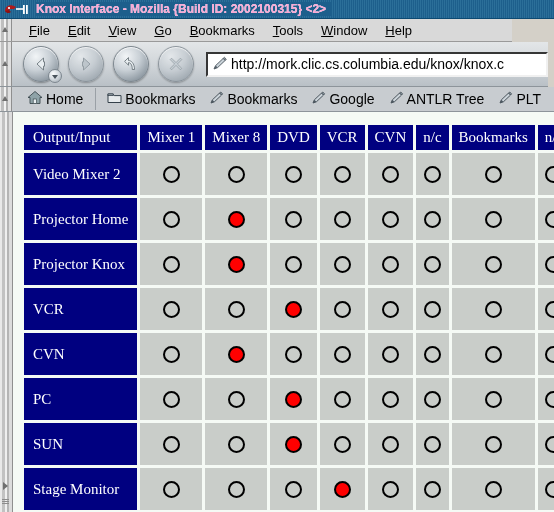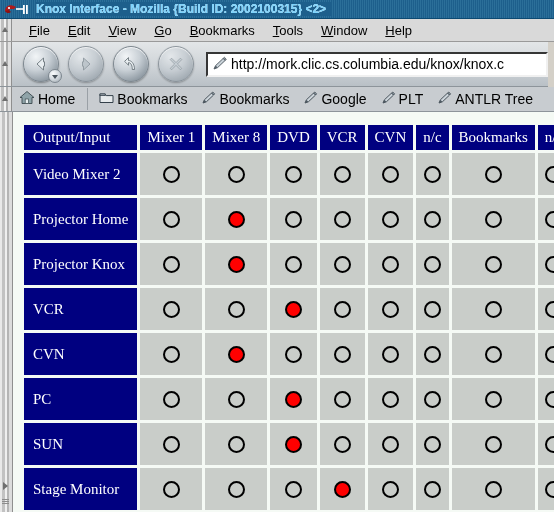--- a/index.html
+++ b/index.html
@@ -38,36 +38,36 @@
     border-bottom: 1px solid #0d4a72;
   }
   .tb-icon {
     width: 30px;
     height: 15px;
     flex: 0 0 auto;
     margin-right: 3px;
     position: relative;
   }
   .tb-title {
-    color: #7dd3fc;
+    color: #f9a8d4;
     font-size: 12px;
     font-weight: bold;
     font-family: "Liberation Sans", sans-serif;
     white-space: nowrap;
     letter-spacing: 0px;
     text-shadow: 0 0 0 #fff;
     padding-right: 6px;
     background: #1d5f8c;
   }
 
   
   .menubar {
     position: absolute;
     left: 0; top: 19px;
-    width: 554px;
+    width: 512px;
     height: 23px;
     background: #d9d9d9;
     border-bottom: 1px solid #9a9a9a;
     display: flex;
     align-items: center;
     box-sizing: border-box;
   }
   .grip {
     width: 11px;
     height: 100%;
@@ -193,21 +193,21 @@
     height: 25px;
     background: #c8ccd0;
     border-bottom: 1px solid #8d949a;
     display: flex;
     align-items: center;
     box-sizing: border-box;
   }
   .bm-items {
     display: flex;
     align-items: center;
-    padding-left: 0;
+    padding-left: 8px;
     gap: 0;
     white-space: nowrap;
     overflow: hidden;
   }
   .bm-item {
     display: flex;
     align-items: center;
     gap: 3px;
     padding: 2px 7px;
     font-size: 14px;
@@ -425,32 +425,32 @@
       </div>
 
       <div class="bm-item">
         <span>
           <svg width="15" height="14" viewBox="0 0 15 14">
             <path d="M2 12 L3.4 8.8 L10.6 2 L12.6 4 L5.4 10.8 Z" fill="#ccd4da" stroke="#3c464e" stroke-width="0.9"></path>
             <path d="M10.6 2 L11.8 1 L13.6 2.9 L12.6 4 Z" fill="#93a0a8" stroke="#3c464e" stroke-width="0.8"></path>
             <path d="M2 12 L3.4 8.8 L5.4 10.8 Z" fill="#4e5962"></path>
           </svg>
         </span>
-        <span>PLT</span>
+        <span>ANTLR Tree</span>
       </div>
 
       <div class="bm-item">
         <span>
           <svg width="15" height="14" viewBox="0 0 15 14">
             <path d="M2 12 L3.4 8.8 L10.6 2 L12.6 4 L5.4 10.8 Z" fill="#ccd4da" stroke="#3c464e" stroke-width="0.9"></path>
             <path d="M10.6 2 L11.8 1 L13.6 2.9 L12.6 4 Z" fill="#93a0a8" stroke="#3c464e" stroke-width="0.8"></path>
             <path d="M2 12 L3.4 8.8 L5.4 10.8 Z" fill="#4e5962"></path>
           </svg>
         </span>
-        <span>ANTLR Tree</span>
+        <span>PLT</span>
       </div>
 
     </div>
   </div>
 
   <div class="content">
     <div class="sidebar-strip"></div>
     <div class="page">
       <table class="matrix">
         <thead>

